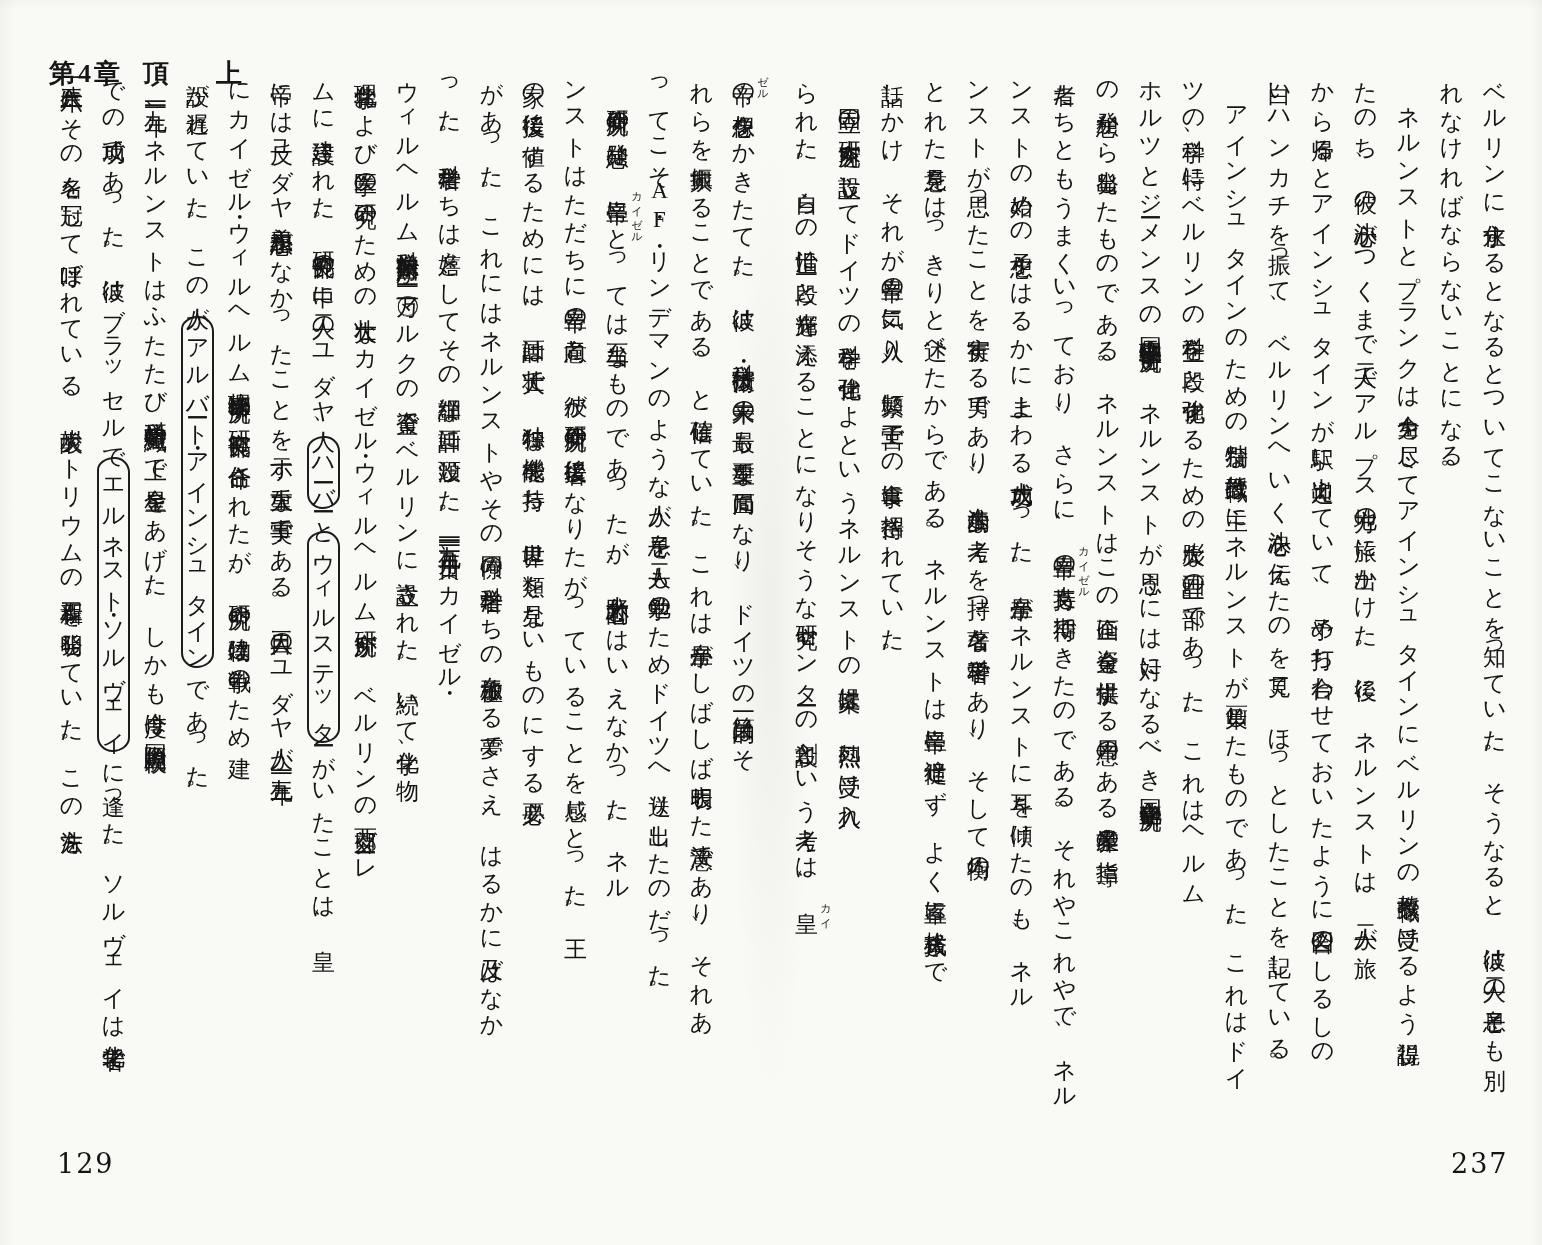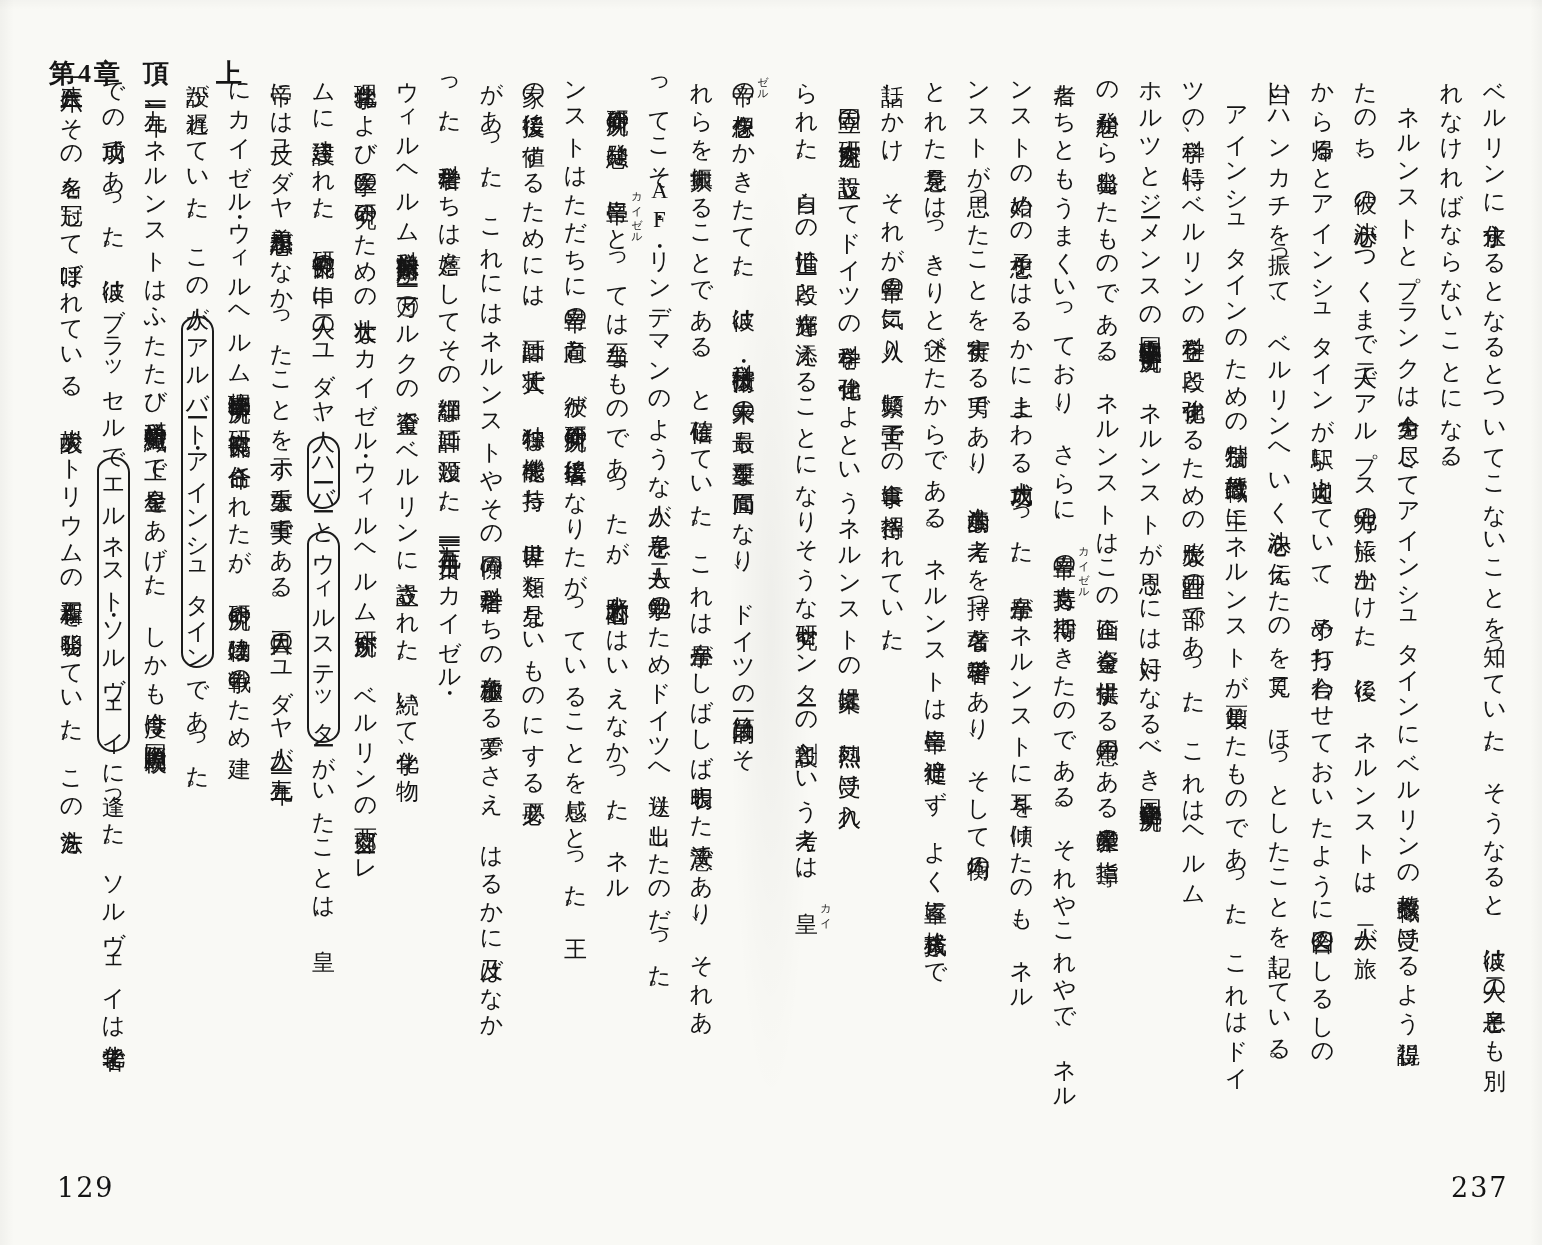--- a/index.html
+++ b/index.html
@@ -58,21 +58,21 @@
   .circled{
     border:2.5px solid #1c1c1c;
     border-radius:26px;
     padding:5px 2px;
     margin:-3px 0;
     border-top-left-radius:30px 22px;
     border-bottom-right-radius:30px 24px;
   }
   
   .page-num{
-    position:absolute;top:1172px;
+    position:absolute;top:1148px;
     font-size:27px;letter-spacing:2px;color:#141414;
     font-family:"DejaVu Serif","Liberation Serif",serif;
     text-align:center;
   }
   .page-num-left{left:57px;}
   .page-num-right{left:1451px;}
 </style>
 </head>
 <body>
 

